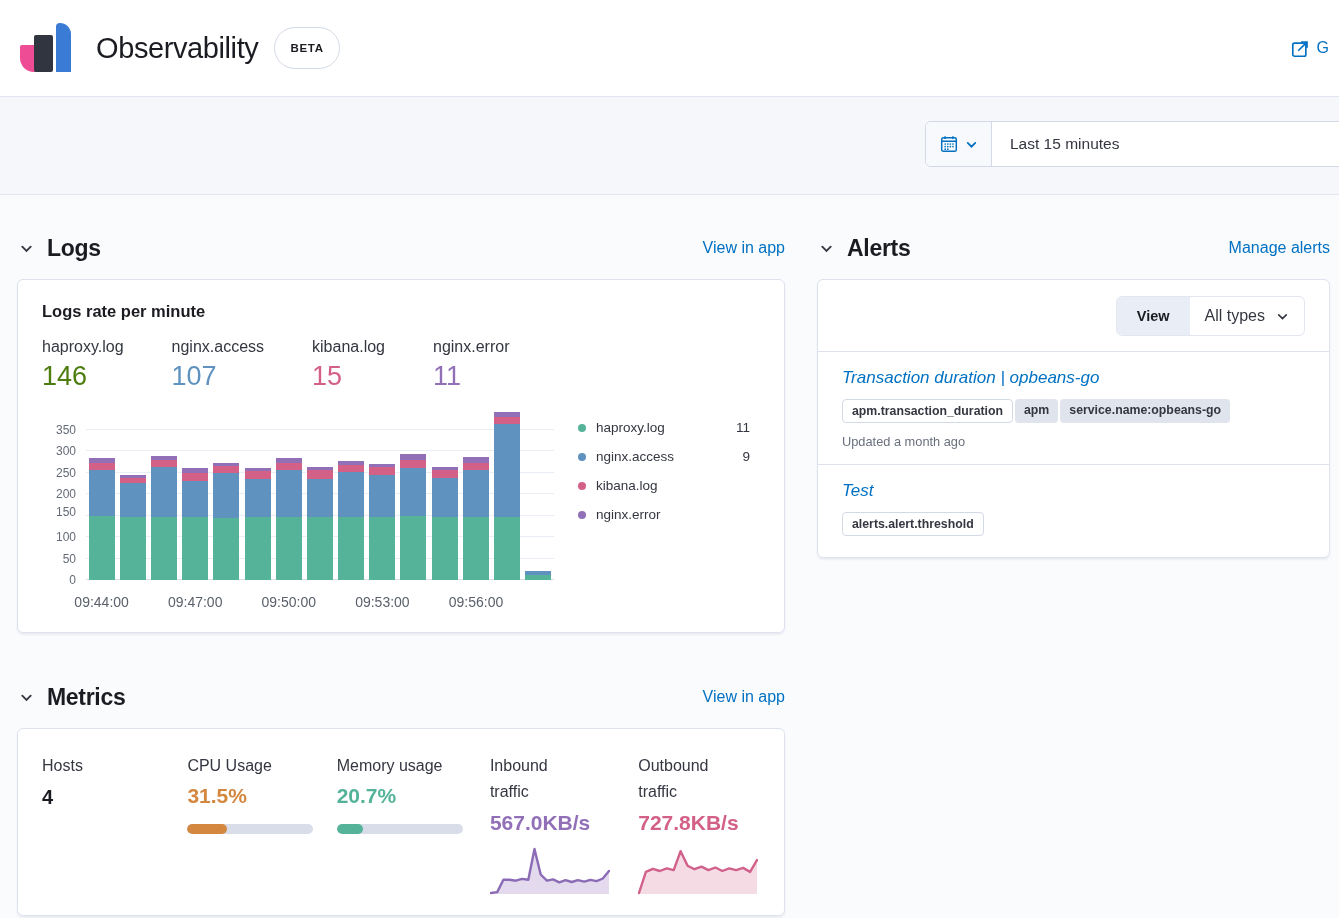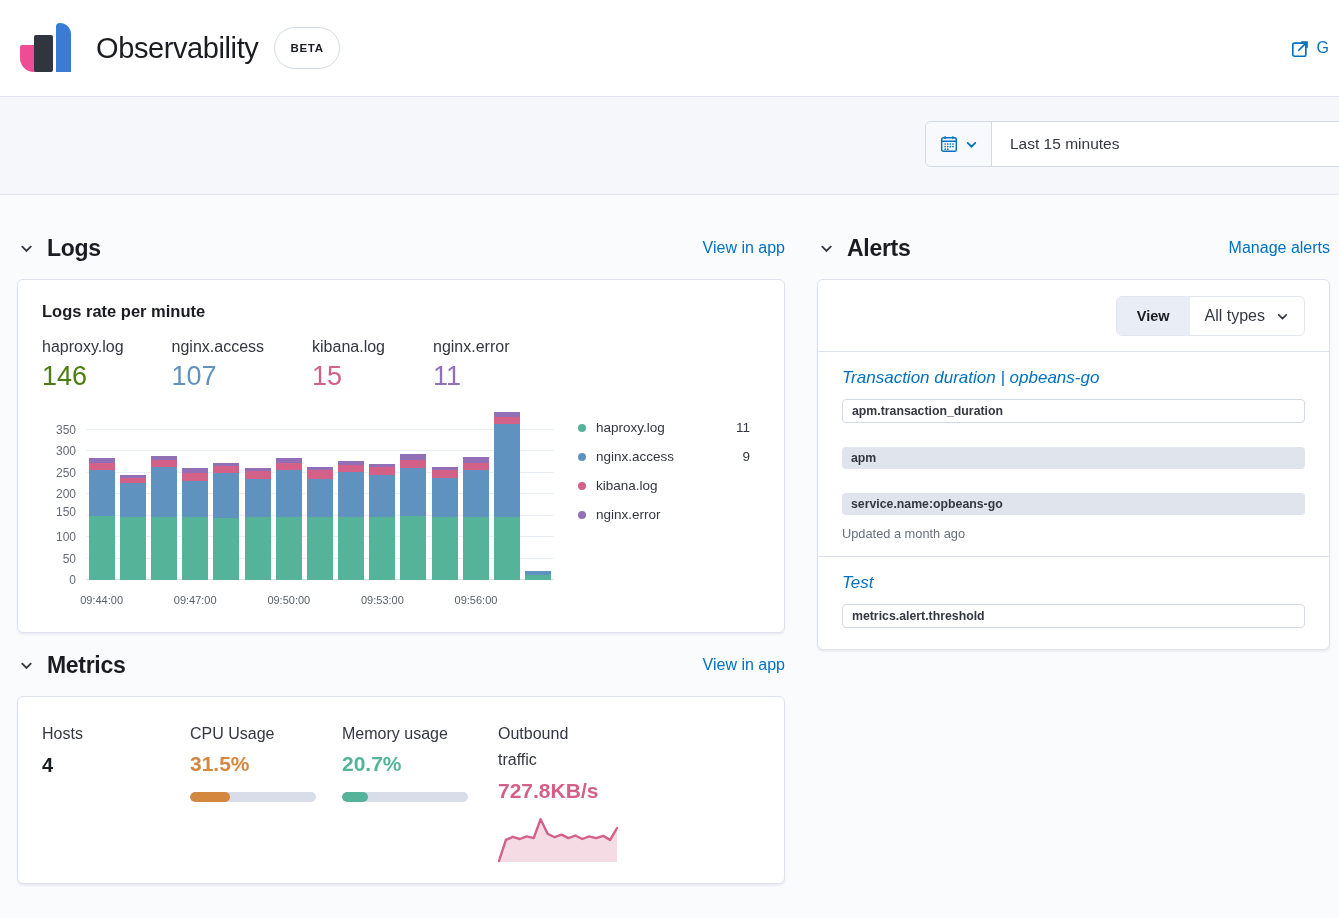--- a/index.html
+++ b/index.html
@@ -49,36 +49,36 @@
   .accordion-toggle { background: none; border: none; cursor: pointer; display: flex; align-items: center; margin-right: 11px; padding: 2px; }
   .section-title { font-size: 23px; font-weight: 700; color: #1a1c21; letter-spacing: -0.3px; }
   .section-link { margin-left: auto; color: #0071c2; font-size: 16px; text-decoration: none; cursor: pointer; }
 
   .card {
     background: #fff; border: 1px solid #dde2ee; border-radius: 6px;
     box-shadow: 0 2px 2px rgba(152,162,179,0.15);
   }
 
   
-  .logs-card { padding: 22px 24px 18px; margin-bottom: 16px; }
+  .logs-card { padding: 22px 24px 18px; margin-bottom: 48px; }
   .panel-title { font-size: 16.5px; font-weight: 700; color: #1a1c21; }
   .stats-row { display: flex; gap: 48px; margin-top: 17px; }
   .stat-label { font-size: 16px; color: #343741; }
   .stat-value { font-size: 27px; font-weight: 400; margin-top: 5px; }
 
   .chart-row { display: flex; margin-top: 16px; }
   .chart-main { width: 512px; }
   .plot { position: relative; height: 172px; margin-left: 44px; }
   .gridline { position: absolute; left: 0; right: 0; height: 1px; background: #e9edf4; }
   .gridline.zero { background: #dadfe9; }
   .ylabel { position: absolute; right: calc(100% + 10px); width: 36px; text-align: right; font-size: 12px; color: #646a77; transform: translateY(7px); }
   .bars-layer { position: absolute; inset: 0; display: flex; align-items: flex-end; justify-content: space-around; }
   .bar-col { width: 26px; display: flex; flex-direction: column-reverse; cursor: pointer; }
   .xlabels { position: relative; height: 34px; margin-left: 44px; }
-  .xlabel { position: absolute; top: 14px; transform: translateX(-50%); font-size: 11px; color: #5a606b; white-space: nowrap; }
+  .xlabel { position: absolute; top: 14px; transform: translateX(-50%); font-size: 14px; color: #5a606b; white-space: nowrap; }
 
   .legend { margin-left: 24px; padding-top: 12px; width: 172px; }
   .legend-item { display: flex; align-items: center; margin-bottom: 14px; font-size: 13.5px; color: #343741; cursor: pointer; }
   .legend-dot { width: 8px; height: 8px; border-radius: 50%; margin-right: 10px; flex: none; }
   .legend-value { margin-left: auto; padding-left: 8px; }
 
   
   .metrics-card { padding: 24px 24px 20px; display: flex; }
   .metric-col-1 { width: 148px; } .metric-col-2 { width: 152px; } .metric-col-3 { width: 156px; }
   .metric-col-4 { width: 151px; } .metric-col-5 { width: 124px; }
@@ -95,21 +95,21 @@
   .alerts-toolbar { display: flex; }
   .view-control {
     margin-left: auto; display: flex; align-items: stretch; height: 40px;
     border: 1px solid #e2e6f0; border-radius: 6px; overflow: hidden; background: #fff; cursor: pointer;
   }
   .view-label { padding: 0 20px; display: flex; align-items: center; background: #e9edf5; font-weight: 700; font-size: 14.5px; color: #1a1c21; }
   .view-value { padding: 0 15px; display: flex; align-items: center; gap: 11px; font-size: 16px; color: #343741; }
   .card-divider { border: none; border-top: 1px solid #dde2ee; margin: 15px -24px 0; }
   .alert-item { padding: 16px 0 15px; }
   .alert-title { font-size: 17px; color: #0071c2; text-decoration: none; cursor: pointer; display: inline-block; font-style: italic; }
-  .badges { display: flex; gap: 24px; margin-top: 11px; flex-wrap: wrap; flex-direction: column; }
+  .badges { display: flex; gap: 2px; margin-top: 11px; flex-wrap: wrap; }
   .badge { font-size: 12.3px; font-weight: 600; color: #343741; padding: 4px 9px; border-radius: 4px; white-space: nowrap; }
   .badge.outline { background: #fff; border: 1px solid #d3dae6; }
   .badge.fill { background: #e0e4ed; }
   .alert-updated { margin-top: 11px; font-size: 12.8px; color: #69707d; }
 
   svg.icon { display: block; }
 </style>
 </head>
 <body>
 
@@ -360,20 +360,28 @@
           <div class="progress-fill" style="background: rgb(212, 135, 63); width: 31.5%;"></div>
         </div>
       </div>
       <div class="metric-col-3">
         <div class="metric-label">Memory usage</div>
         <div class="metric-value" style="color: rgb(84, 179, 153);">20.7%</div>
         <div class="progress-track">
           <div class="progress-fill" style="background: rgb(84, 179, 153); width: 20.7%;"></div>
         </div>
       </div>
+      <div class="metric-col-4">
+        <div class="metric-label wrap">Inbound traffic</div>
+        <div class="metric-value" style="color: rgb(145, 112, 184);">567.0KB/s</div>
+        <svg class="sparkline" width="120" height="54" viewBox="0 0 120 54">
+            <path d="M1.0 52.0 L7.2 51.1 L13.4 38.8 L19.6 38.8 L25.8 39.7 L32.1 37.9 L38.3 38.8 L44.5 8.0 L50.7 33.5 L56.9 39.7 L63.1 38.4 L69.3 41.4 L75.5 39.2 L81.7 41.0 L87.9 39.2 L94.2 40.6 L100.4 38.8 L106.6 40.1 L112.8 37.5 L119.0 30.0 L119 53 L1 53 Z" fill="rgba(145,112,184,0.25)" stroke="none"></path>
+            <path d="M1.0 52.0 L7.2 51.1 L13.4 38.8 L19.6 38.8 L25.8 39.7 L32.1 37.9 L38.3 38.8 L44.5 8.0 L50.7 33.5 L56.9 39.7 L63.1 38.4 L69.3 41.4 L75.5 39.2 L81.7 41.0 L87.9 39.2 L94.2 40.6 L100.4 38.8 L106.6 40.1 L112.8 37.5 L119.0 30.0" fill="none" stroke="#8b6bb5" stroke-width="2.4" stroke-linejoin="round" stroke-linecap="round"></path>
+          </svg>
+      </div>
       <div class="metric-col-5">
         <div class="metric-label wrap">Outbound traffic</div>
         <div class="metric-value" style="color: rgb(211, 96, 134);">727.8KB/s</div>
         <svg class="sparkline" width="120" height="54" viewBox="0 0 120 54">
             <path d="M1.0 52.0 L7.9 30.9 L14.9 27.8 L21.8 30.0 L28.8 27.4 L35.7 29.1 L42.6 10.2 L49.6 24.7 L56.5 28.2 L63.5 25.6 L70.4 29.1 L77.4 26.5 L84.3 30.0 L91.2 27.4 L98.2 29.1 L105.1 26.9 L112.1 30.9 L119.0 19.0 L119 53 L1 53 Z" fill="rgba(211,96,134,0.22)" stroke="none"></path>
             <path d="M1.0 52.0 L7.9 30.9 L14.9 27.8 L21.8 30.0 L28.8 27.4 L35.7 29.1 L42.6 10.2 L49.6 24.7 L56.5 28.2 L63.5 25.6 L70.4 29.1 L77.4 26.5 L84.3 30.0 L91.2 27.4 L98.2 29.1 L105.1 26.9 L112.1 30.9 L119.0 19.0" fill="none" stroke="#d1608a" stroke-width="2.4" stroke-linejoin="round" stroke-linecap="round"></path>
           </svg>
       </div>
     </div>
   </div>
@@ -410,18 +418,18 @@
           <span class="badge fill">apm</span>
           <span class="badge fill">service.name:opbeans-go</span>
         </div>
         <div class="alert-updated">Updated a month ago</div>
       </div>
       <hr class="card-divider" style="margin-top:0;">
 
       <div class="alert-item">
         <a class="alert-title">Test</a>
         <div class="badges">
-          <span class="badge outline">metrics.alert.threshold</span>
+          <span class="badge outline">alerts.alert.threshold</span>
         </div>
       </div>
     </div>
   </div>
 </div>
 
 </body></html>

